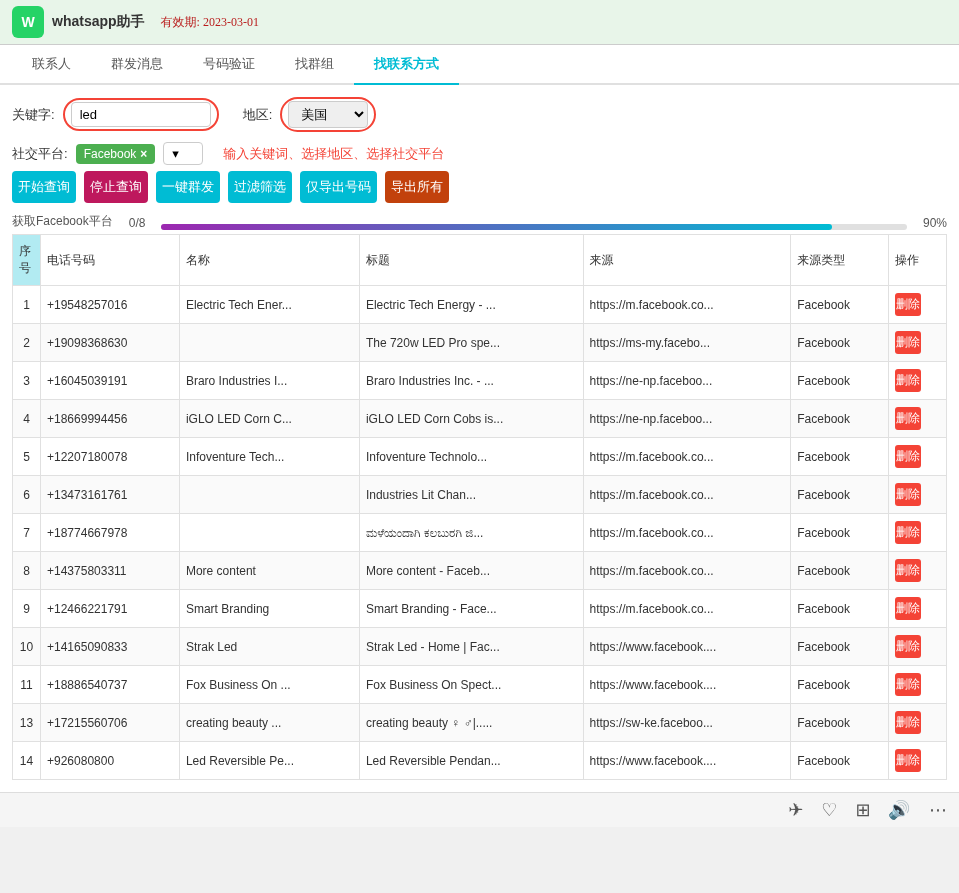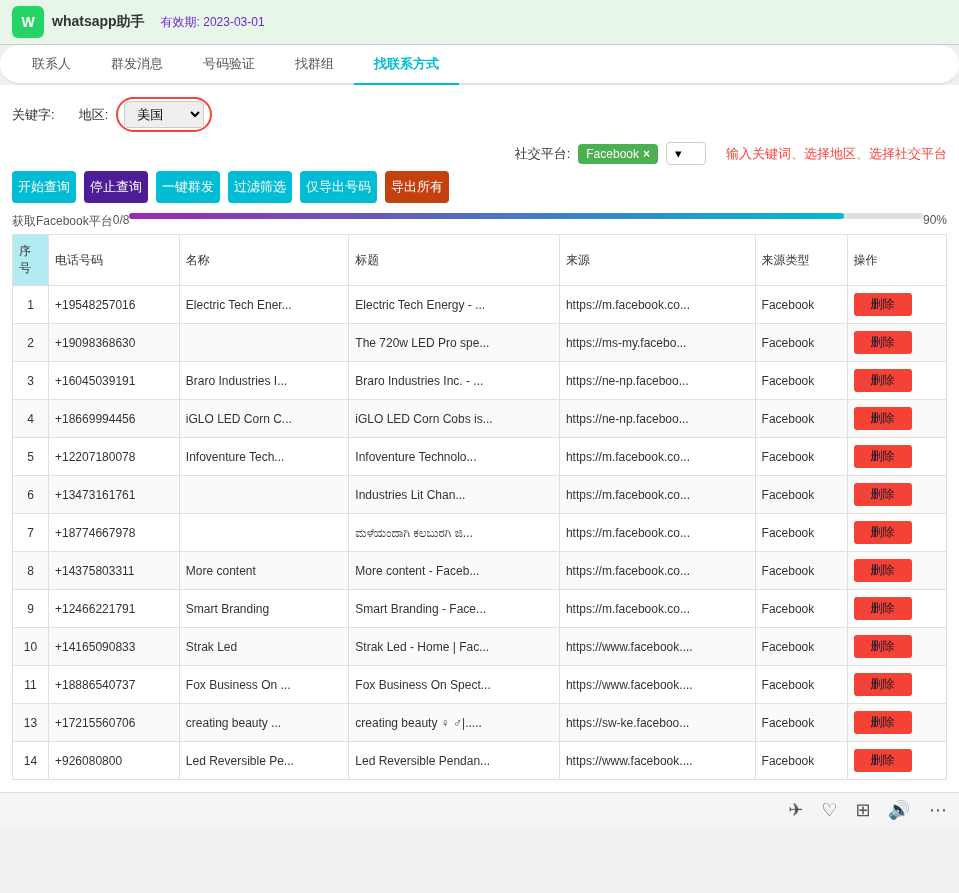--- a/index.html
+++ b/index.html
@@ -19,28 +19,27 @@
       gap: 8px;
     }
     .logo-icon {
       width: 32px; height: 32px;
       background: #25d366;
       border-radius: 6px;
       display: flex; align-items: center; justify-content: center;
       color: white; font-weight: bold; font-size: 14px;
     }
     .app-name { font-weight: bold; font-size: 14px; color: #333; }
-    .validity { font-size: 12px; color: #6d28d9; }
+    .validity { font-size: 12px; color: #b91c1c; font-family: Liberation Serif, serif; }
 
     .nav-tabs {
       background: white;
       display: flex;
       border-bottom: 2px solid #e0e0e0;
       padding: 0 12px;
-      border-radius: 20px;
     }
     .nav-tab {
       padding: 10px 20px;
       cursor: pointer;
       color: #555;
       font-size: 13px;
       border-bottom: 2px solid transparent;
       margin-bottom: -2px;
     }
     .nav-tab.active {
@@ -92,21 +91,20 @@
       font-size: 13px;
       width: 80px;
       outline: none;
     }
 
     .platform-row {
       display: flex;
       align-items: center;
       gap: 8px;
       margin-bottom: 6px;
-      justify-content: flex-end;
     }
     .platform-tag {
       background: #4caf50;
       color: white;
       border-radius: 4px;
       padding: 3px 8px;
       font-size: 12px;
       display: flex; align-items: center; gap: 4px;
     }
     .platform-tag .close-x { cursor: pointer; font-weight: bold; }
@@ -131,29 +129,30 @@
     }
     .btn {
       padding: 7px 6px;
       border: none;
       border-radius: 4px;
       font-size: 13px;
       cursor: pointer;
       color: white;
     }
     .btn-start { background: #00bcd4; }
-    .btn-stop { background: #4c1d95; }
+    .btn-stop { background: #be185d; }
     .btn-broadcast { background: #00bcd4; }
     .btn-filter { background: #00bcd4; }
     .btn-export-phone { background: #00bcd4; }
     .btn-export-all { background: #c2410c; }
 
     .status-row {
       display: flex;
-      align-items: flex-start;
+      align-items: flex-end;
+      gap: 16px;
       margin-bottom: 4px;
       font-size: 12px;
       color: #555;
     }
     .progress-bar-wrap {
       flex: 1;
       height: 6px;
       background: #e0e0e0;
       border-radius: 3px;
       position: relative;
@@ -188,31 +187,31 @@
       max-width: 160px;
       overflow: hidden;
       text-overflow: ellipsis;
       white-space: nowrap;
     }
     .table-wrap tr:nth-child(even) { background: #fafafa; }
     .table-wrap tr:nth-child(odd) { background: white; }
 
     .th-index {
       background: #b2ebf2;
-      width: 36px;
+      width: 28px;
       text-align: center;
     }
     .td-index { text-align: center; color: #555; }
 
     .delete-btn {
       background: #f44336;
-      color: #0f172a;
+      color: #ffffff;
       border: none;
       border-radius: 3px;
-      padding: 3px 17px;
+      padding: 3px 1px;
       font-size: 12px;
       cursor: pointer;
     }
     .url-link { color: #1565c0; }
 
     .bottom-bar {
       background: #f5f5f5;
       border-top: 1px solid #ddd;
       padding: 6px 12px;
       display: flex;
@@ -243,20 +242,23 @@
   <div class="nav-tab">号码验证</div>
   <div class="nav-tab">找群组</div>
   <div class="nav-tab active">找联系方式</div>
 </div>
 
 <div class="main-content">
 
   <div class="search-row">
     <div class="field-group">
       <span class="field-label">关键字:</span>
+      <div class="keyword-input-wrap">
+        <input class="keyword-input" type="text" value="led" style="">
+      </div>
     </div>
     <div class="field-group">
       <span class="field-label">地区:</span>
       <div class="region-select-wrap">
         <select class="region-select">
           <option>美国</option>
           <option>中国</option>
           <option>英国</option>
         </select>
       </div>

